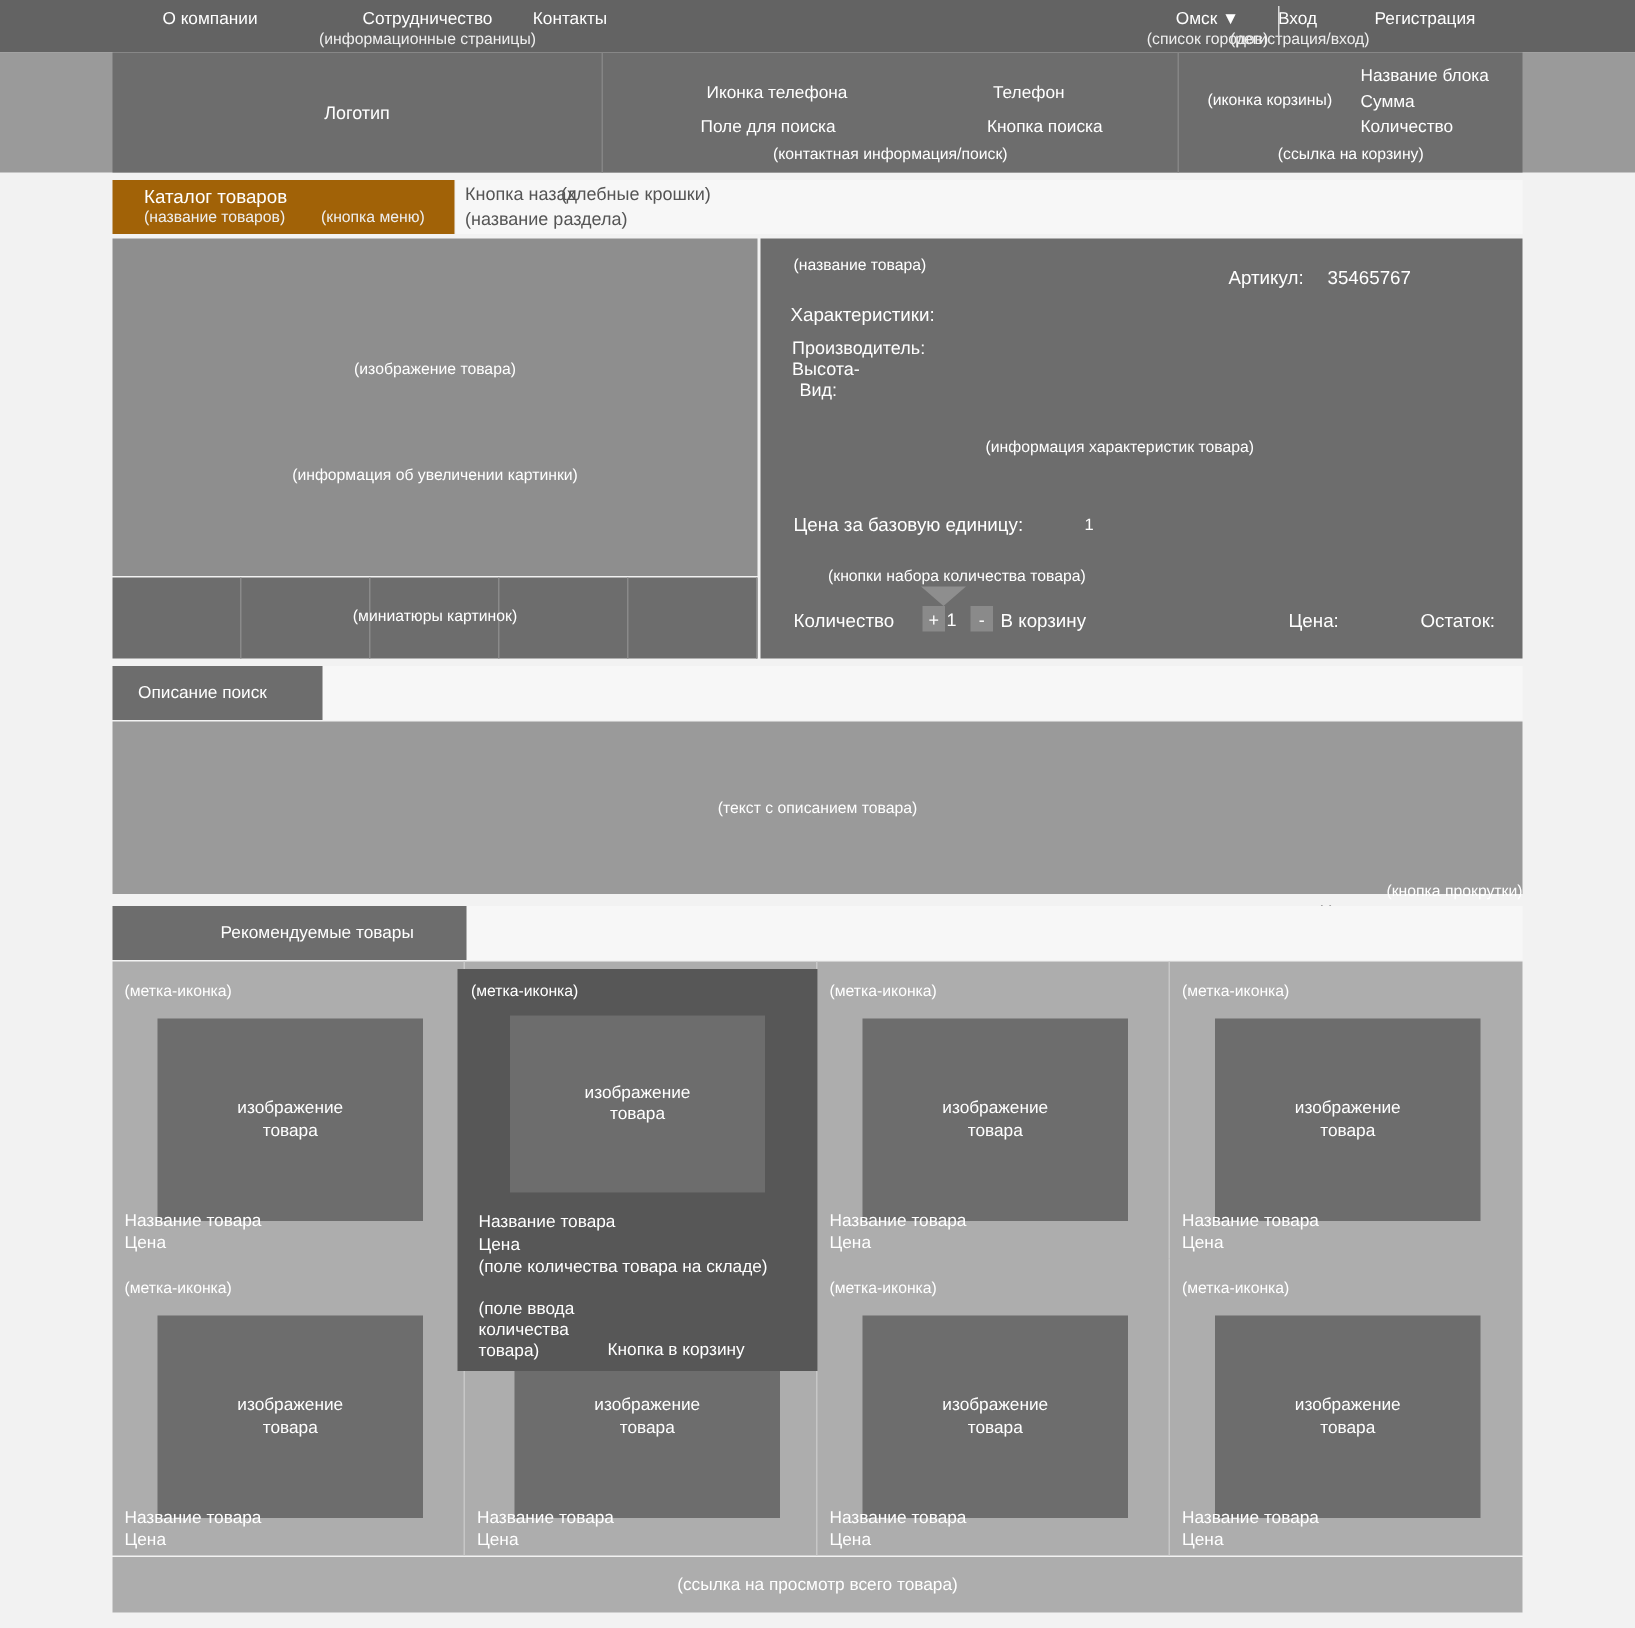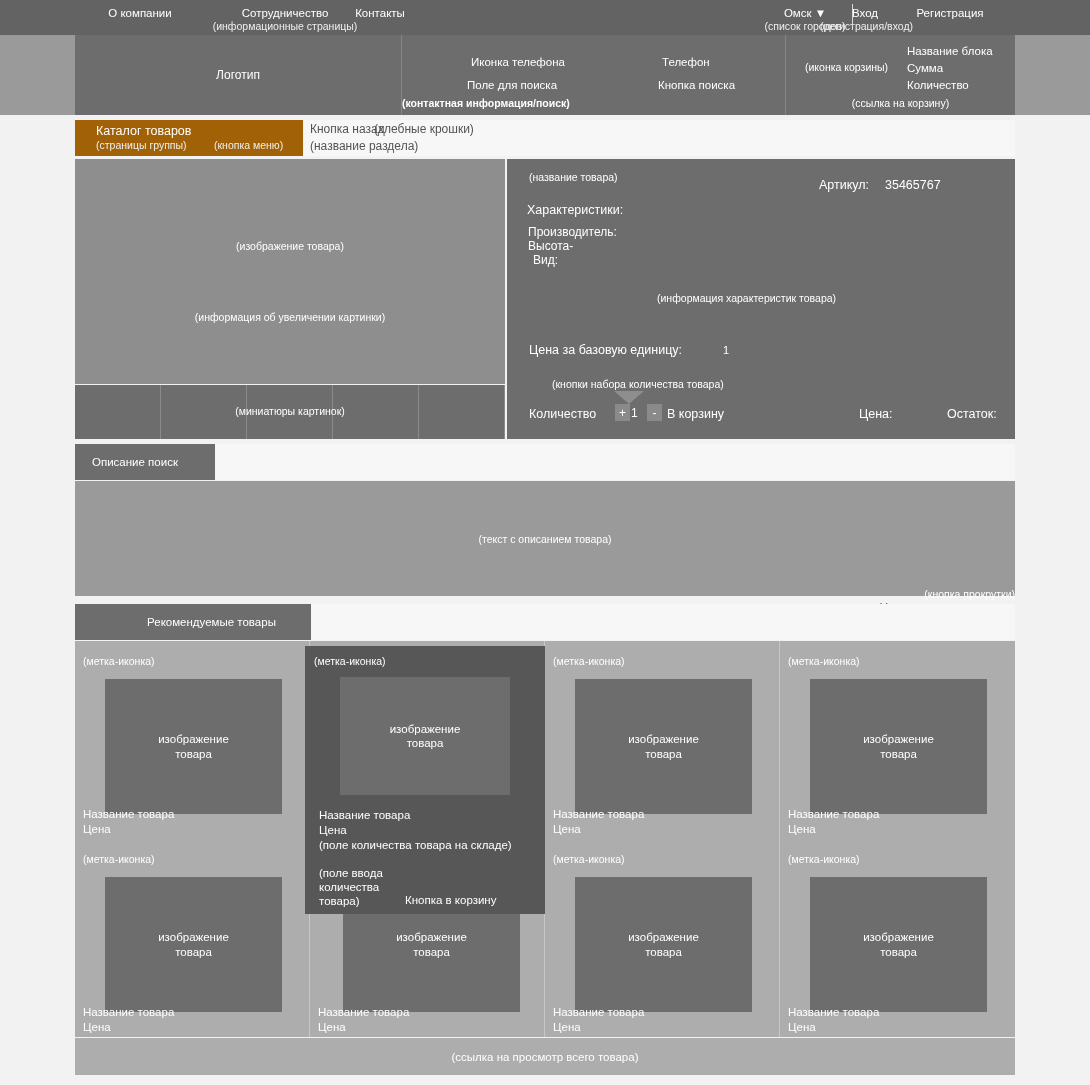--- a/index.html
+++ b/index.html
@@ -322,34 +322,34 @@
     <span>Логотип</span>
   </div>
   <div class="hdr-divider" id="hdr-div-1"></div>
   <div class="hdr-divider" id="hdr-div-2"></div>
 
   <div class="abs" id="header-contacts">
     <div class="hc-cell" style="left:69px; top:21px;">Иконка телефона</div>
     <div class="hc-cell" style="left:260px; top:21px;">Телефон</div>
     <div class="hc-cell" style="left:65px; top:44px;">Поле для поиска</div>
     <div class="hc-cell" style="left:256px; top:44px;">Кнопка поиска</div>
-    <div class="hc-cell" style="left:0; top:62px; width:383px; font-size:10.5px;font-weight:bold;">(контактная информация/поиск)</div>
+    <div class="hc-cell" style="left:0; top:62px; width:383px; text-align:center; font-size:10.5px;">(контактная информация/поиск)</div>
   </div>
 
   <div class="abs" id="header-cart">
     <div class="cart-line" style="left:19px; top:26px; font-size:10.5px;">(иконка корзины)</div>
     <div class="cart-line" style="left:121px; top:10px;">Название блока</div>
     <div class="cart-line" style="left:121px; top:27px;">Сумма</div>
     <div class="cart-line" style="left:121px; top:44px;">Количество</div>
     <div class="cart-line" style="left:0; top:62px; width:229px; text-align:center; font-size:10.5px;">(ссылка на корзину)</div>
   </div>
 
   <div class="abs" id="catalog-btn">
     <div id="catalog-title">Каталог товаров</div>
-    <div id="catalog-sub">(страницы группы)</div>
+    <div id="catalog-sub">(название товаров)</div>
     <div id="catalog-menu-note">(кнопка меню)</div>
   </div>
   <div class="abs" id="breadcrumb">
     <div class="bc-line" id="bc-back">Кнопка назад</div>
     <div class="bc-line" id="bc-crumb">(хлебные крошки)</div>
     <div class="bc-line" id="bc-sect">(название раздела)</div>
   </div>
 
   <div class="abs" id="gallery">
     <div id="gallery-img-note">(изображение товара)</div>

